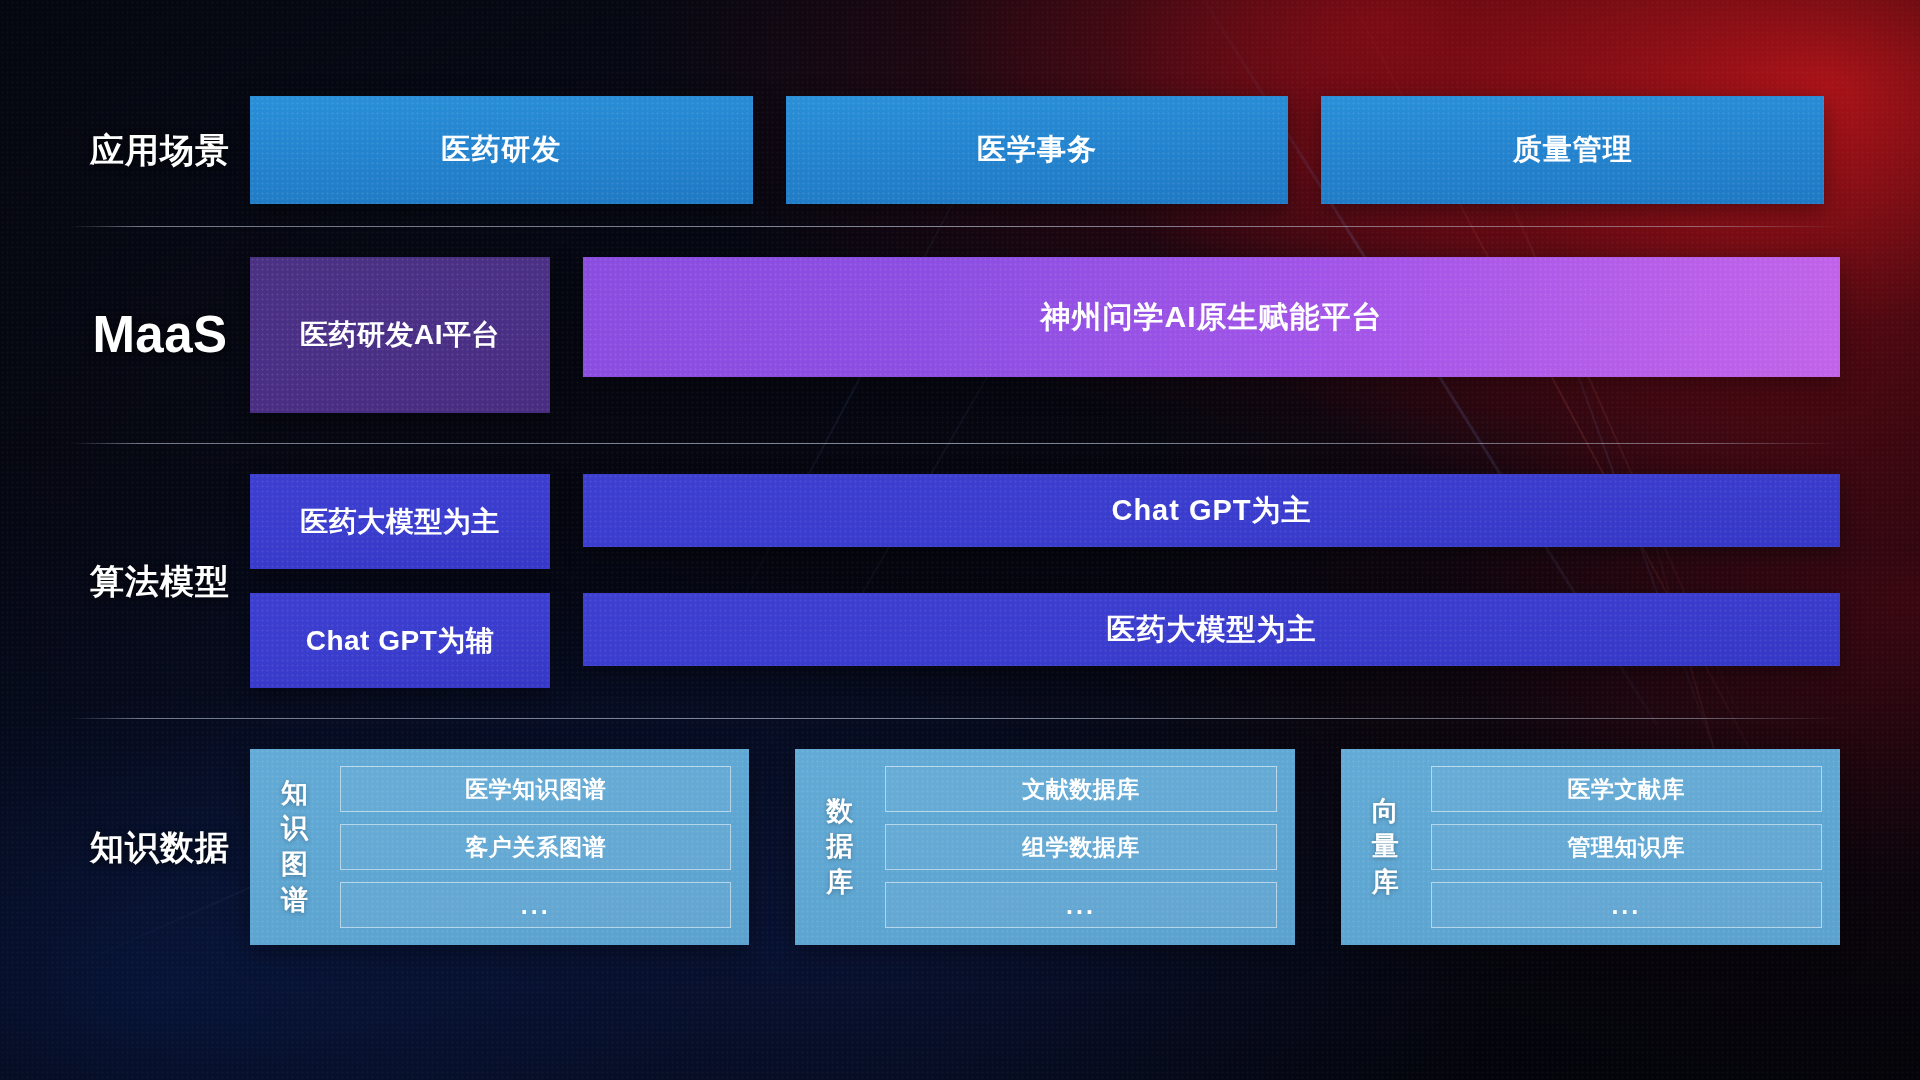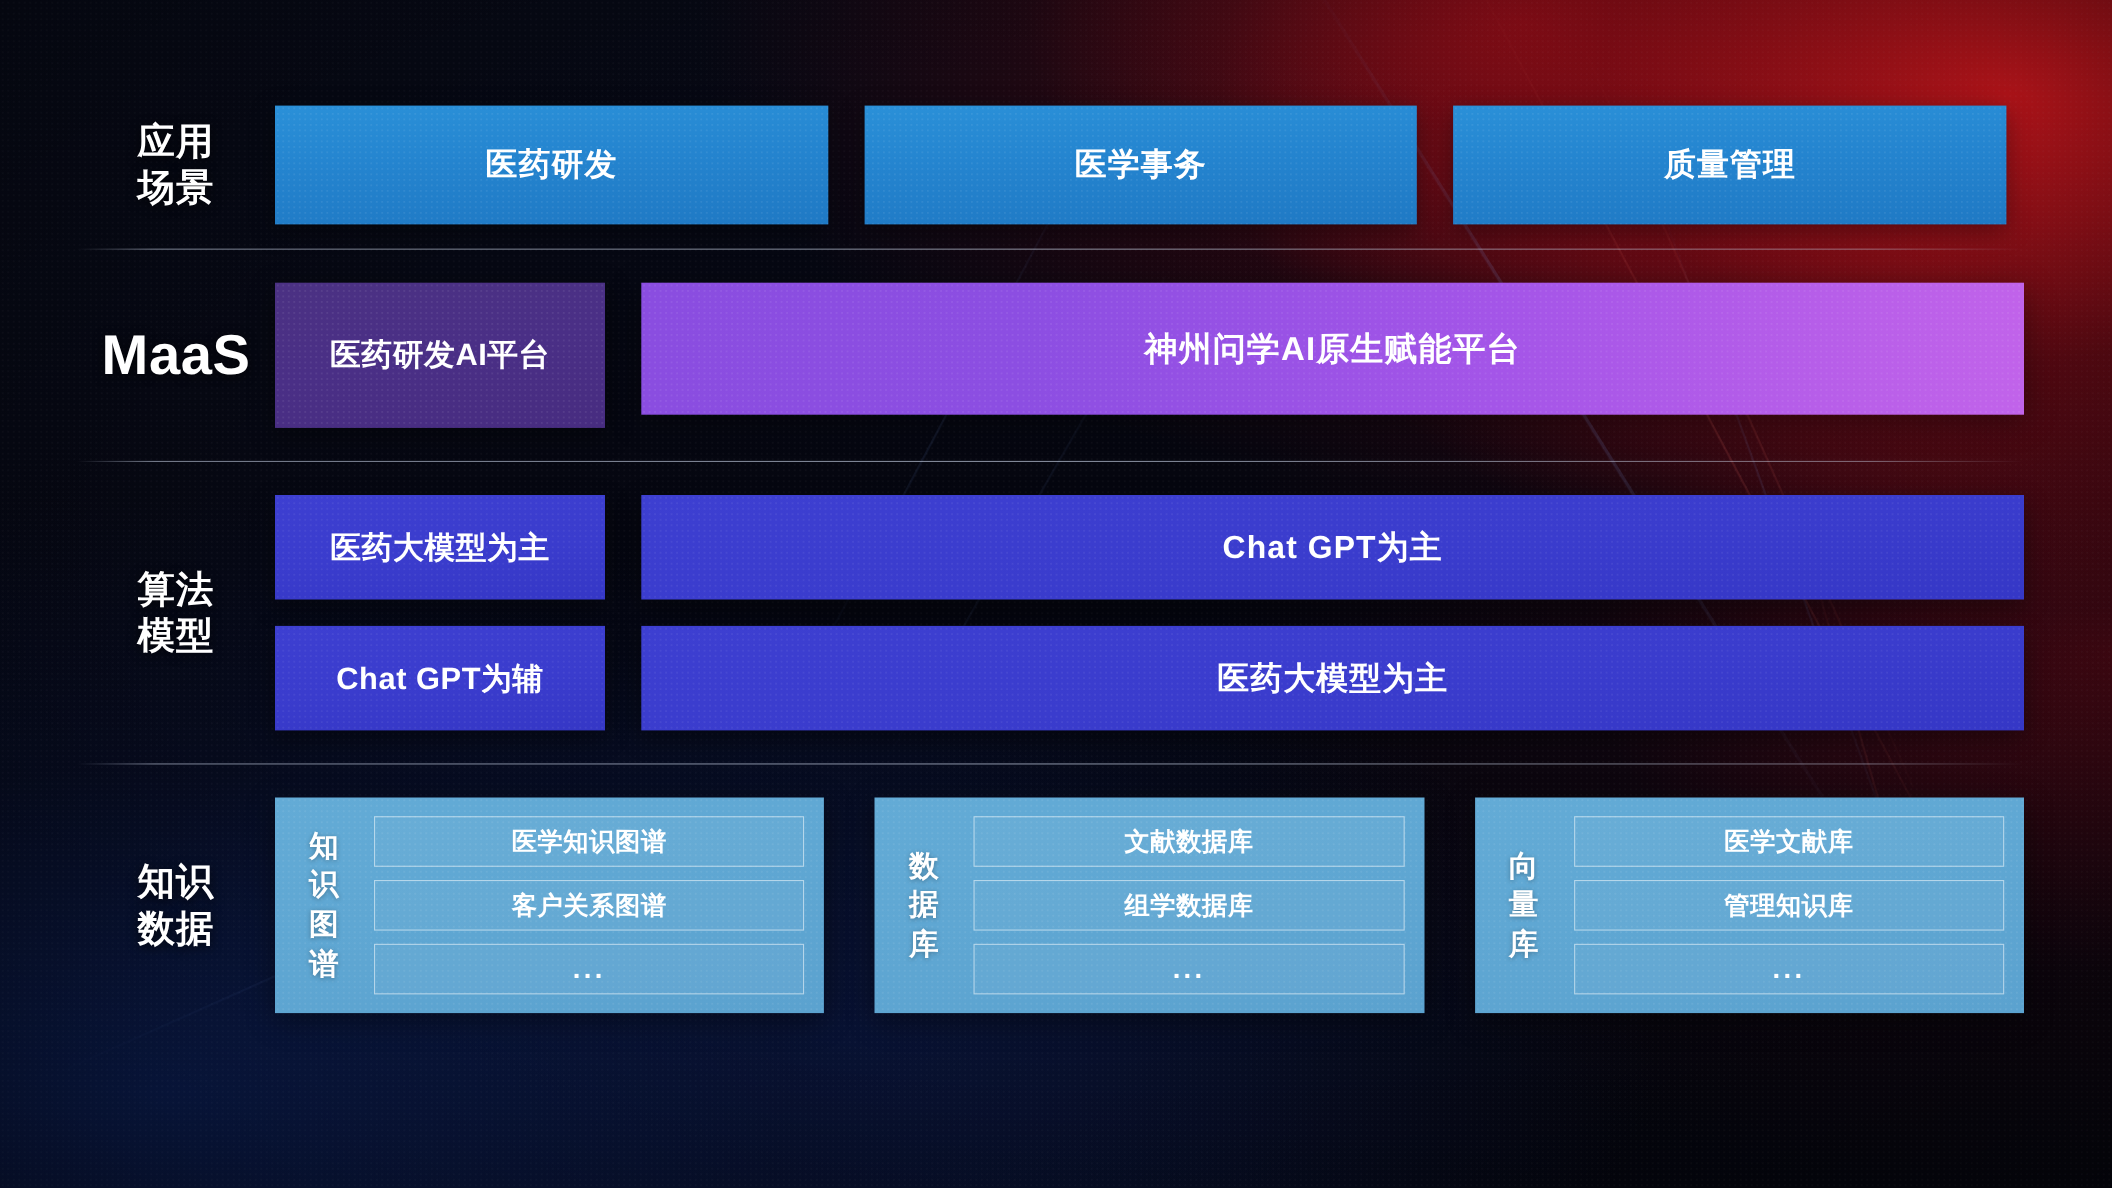--- a/index.html
+++ b/index.html
@@ -50,21 +50,21 @@
     padding:0;
   }
   .diagram {
     position:absolute;
     left:70px; top:96px;
     width:1770px;
   }
   .layer { position:relative; display:flex; align-items:stretch; }
   .layer-label {
     width:180px; min-width:180px;
-    display:flex; flex-direction:column;
+    display:flex; flex-direction:row;
     align-items:center; justify-content:center;
     color:#ffffff;
     font-size:34px; font-weight:700;
     line-height:1.25; letter-spacing:1px;
     text-align:center;
     text-shadow:0 2px 10px rgba(0,0,0,0.75);
     user-select:none;
   }
   .layer-label.maas { font-size:51px; letter-spacing:0.5px; }
   .layer-body { flex:1; display:flex; align-items:stretch; }
@@ -88,21 +88,21 @@
   }
   .app-box::after{
     content:""; position:absolute; inset:0;
     background-image:radial-gradient(rgba(255,255,255,0.07) 1px, transparent 1.1px);
     background-size:5px 5px; pointer-events:none;
   }
 
   
   .maas-row { display:flex; gap:33px; width:100%; }
   .maas-left {
-    width:300px; min-width:300px; height:132px;
+    width:300px; min-width:300px; height:156px;
     background:linear-gradient(170deg,#4b3183 0%,#4a2f86 50%,#472c80 100%);
     display:flex; align-items:center; justify-content:center;
     color:#ffffff; font-size:28px; font-weight:700; letter-spacing:0.5px;
     box-shadow:0 6px 22px rgba(0,0,0,0.4);
     position:relative;
   }
   .maas-right {
     flex:1; height:120px;
     background:linear-gradient(96deg,#8a4de0 0%,#8c4ee2 28%,#a455e8 62%,#b95fe9 88%,#c163ea 100%);
     display:flex; align-items:center; justify-content:center;
@@ -121,21 +121,21 @@
   .algo-row { display:flex; gap:33px; width:100%; }
   .algo-left {
     width:300px; min-width:300px; height:95px;
     background:linear-gradient(175deg,#3d3fd1 0%,#3a3ccd 55%,#3537c6 100%);
     display:flex; align-items:center; justify-content:center;
     color:#ffffff; font-size:28px; font-weight:700; letter-spacing:0.5px;
     box-shadow:0 6px 20px rgba(0,0,0,0.38);
     position:relative;
   }
   .algo-right {
-    flex:1; height:95px;
+    flex:1; height:73px;
     background:linear-gradient(175deg,#3d3fd1 0%,#3a3ccd 55%,#3537c6 100%);
     display:flex; align-items:center; justify-content:center;
     color:#ffffff; font-size:29px; font-weight:700; letter-spacing:1px;
     box-shadow:0 6px 20px rgba(0,0,0,0.38);
     position:relative;
   }
   .algo-left::after,.algo-right::after{
     content:""; position:absolute; inset:0;
     background-image:radial-gradient(rgba(255,255,255,0.06) 1px, transparent 1.1px);
     background-size:5px 5px; pointer-events:none;

